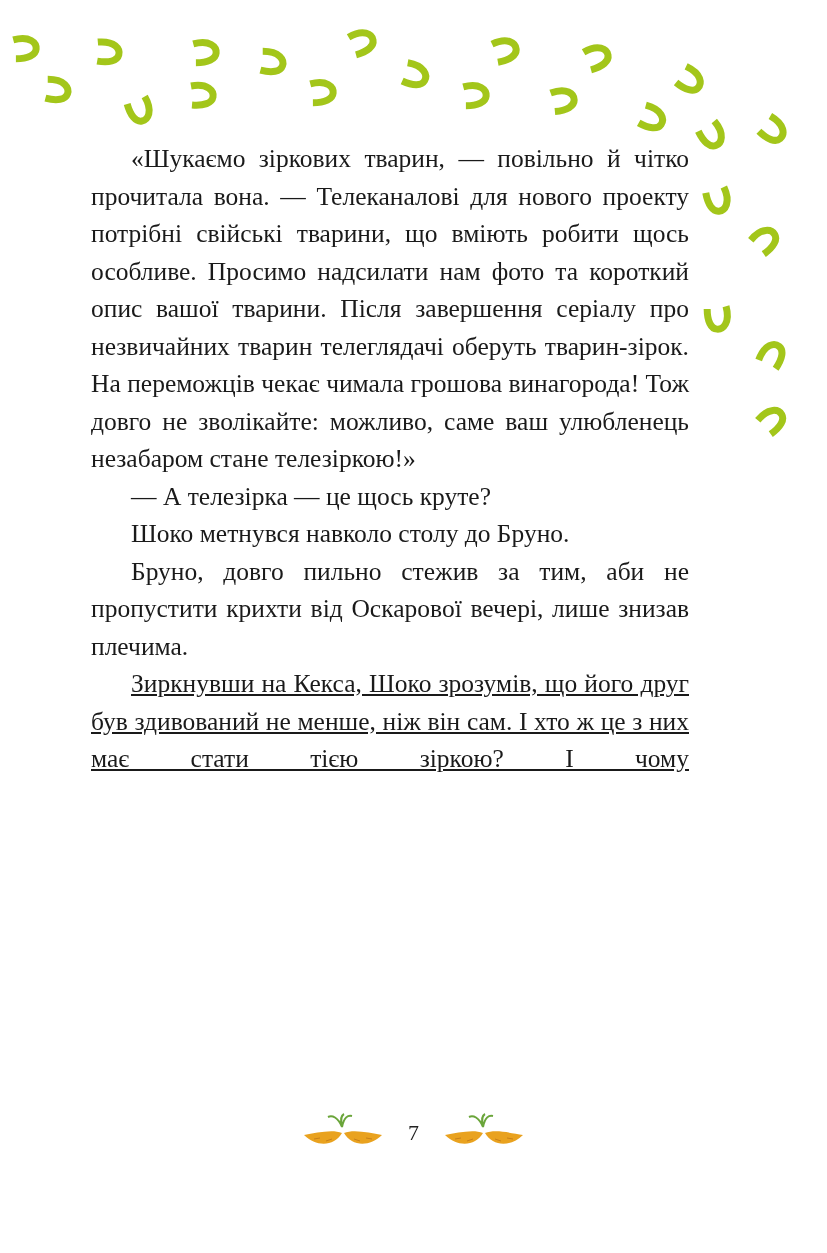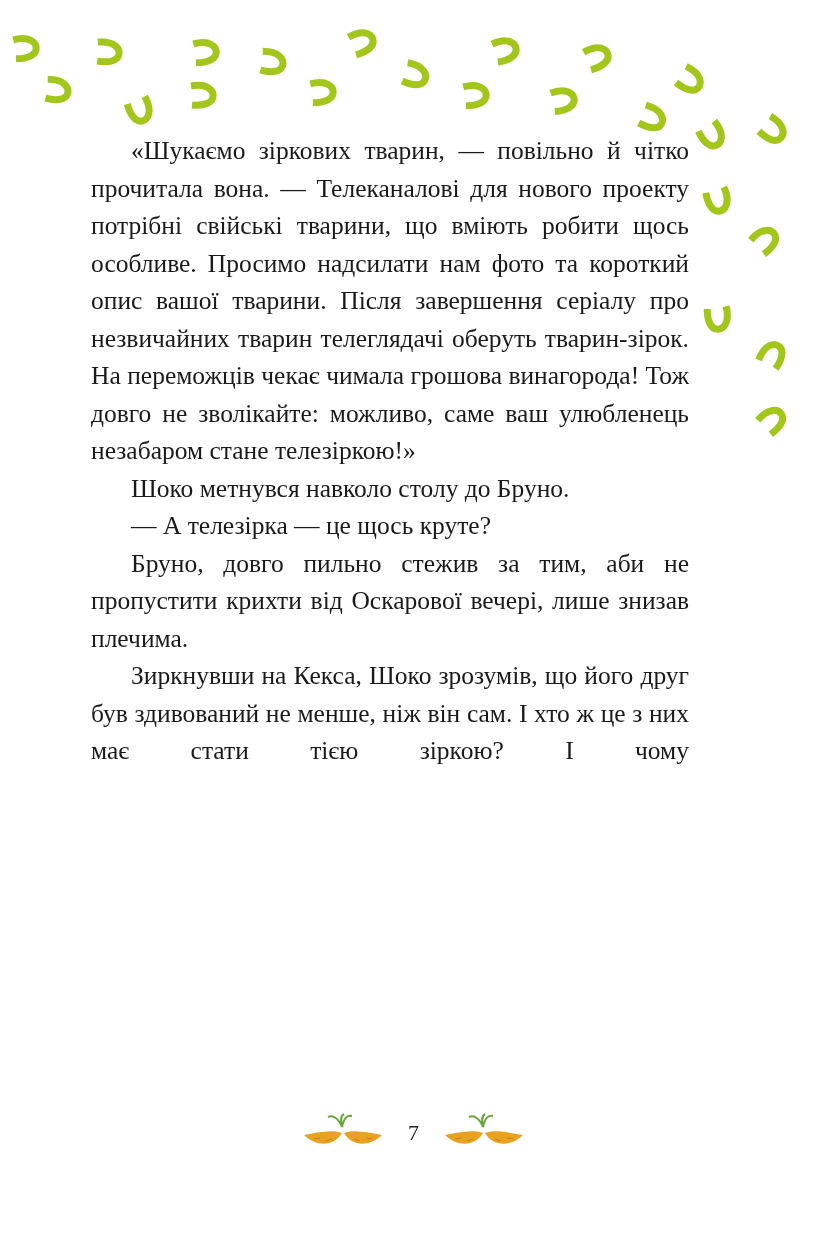--- a/index.html
+++ b/index.html
@@ -2,25 +2,25 @@
 <html><head>
 <meta charset="utf-8">
 <style>
   html, body { margin: 0; padding: 0; }
   body {
     width: 827px; height: 1253px; background: #ffffff; position: relative; overflow: hidden;
     font-family: "Liberation Serif", "DejaVu Serif", serif; color: #1a1a1a;
   }
   .shoes { position: absolute; left: 0; top: 0; width: 827px; height: 470px; pointer-events: none; }
   .text-block {
-    position: absolute; left: 91px; top: 132px; width: 598px;
+    position: absolute; left: 91px; top: 140px; width: 598px;
     font-size: 25.5px; line-height: 37.5px; text-align: justify;
   }
   .text-block p { margin: 0; text-indent: 40px; text-align-last: left; }
-  .text-block p.justify-last { text-align-last: justify; }
+  .text-block p.justify-last { text-align-last: justify; text-decoration: underline; }
   .footer {
     position: absolute; left: 0; top: 1108px; width: 827px; height: 50px;
     display: flex; justify-content: center; align-items: center; gap: 24px;
   }
   .page-number { font-size: 22px; color: #222; line-height: 1; }
   .carrot { width: 82px; height: 40px; }
 </style>
 </head>
 <body>
 
@@ -50,22 +50,22 @@
     <use href="#hs" transform="translate(718,200) rotate(75)"></use>
     <use href="#hs" transform="translate(765,240) rotate(-40)"></use>
     <use href="#hs" transform="translate(718,318) rotate(85)"></use>
     <use href="#hs" transform="translate(772,355) rotate(-60)"></use>
     <use href="#hs" transform="translate(772,420) rotate(-40)"></use>
   </g>
 </svg>
 
 <div class="text-block">
   <p>«Шукаємо зіркових тварин, — повільно й чітко прочитала вона. — Телеканалові для нового проекту потрібні свійські тварини, що вміють робити щось особливе. Просимо надсилати нам фото та короткий опис вашої тварини. Після завершення серіалу про незвичайних тварин телеглядачі оберуть тварин-зірок. На переможців чекає чимала грошова винагорода! Тож довго не зволікайте: можливо, саме ваш улюбленець незабаром стане телезіркою!»</p>
+  <p>— А телезірка — це щось круте?</p>
   <p>Шоко метнувся навколо столу до Бруно.</p>
-  <p>— А телезірка — це щось круте?</p>
   <p>Бруно, довго пильно стежив за тим, аби не пропустити крихти від Оскарової вечері, лише знизав плечима.</p>
   <p class="justify-last">Зиркнувши на Кекса, Шоко зрозумів, що його друг був здивований не менше, ніж він сам. І хто ж це з них має стати тією зіркою? І чому</p>
 </div>
 
 <div class="footer">
   <svg class="carrot" viewBox="0 0 82 40" xmlns="http://www.w3.org/2000/svg">
     <path d="M40 14 C 36 4 30 2 26 4 M40 14 C 42 4 46 2 50 3 M40 14 C 38 6 40 2 42 1" stroke="#6aa53a" stroke-width="2" fill="none"></path>
     <path d="M2 22 C 14 34 32 34 40 20 C 30 16 14 20 2 22 Z" fill="#e9a21f"></path>
     <path d="M80 22 C 68 34 50 34 42 20 C 52 16 68 20 80 22 Z" fill="#e9a21f"></path>
     <path d="M12 26 L 18 25 M 24 28 L 30 26 M 52 26 L 58 28 M 64 25 L 70 26" stroke="#c8801a" stroke-width="1"></path>

